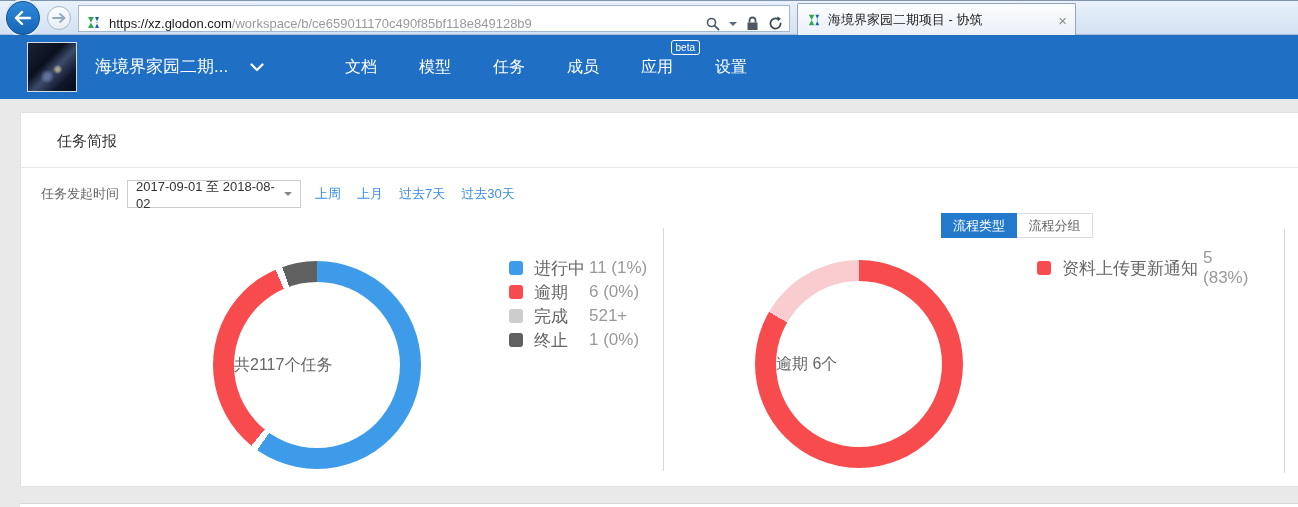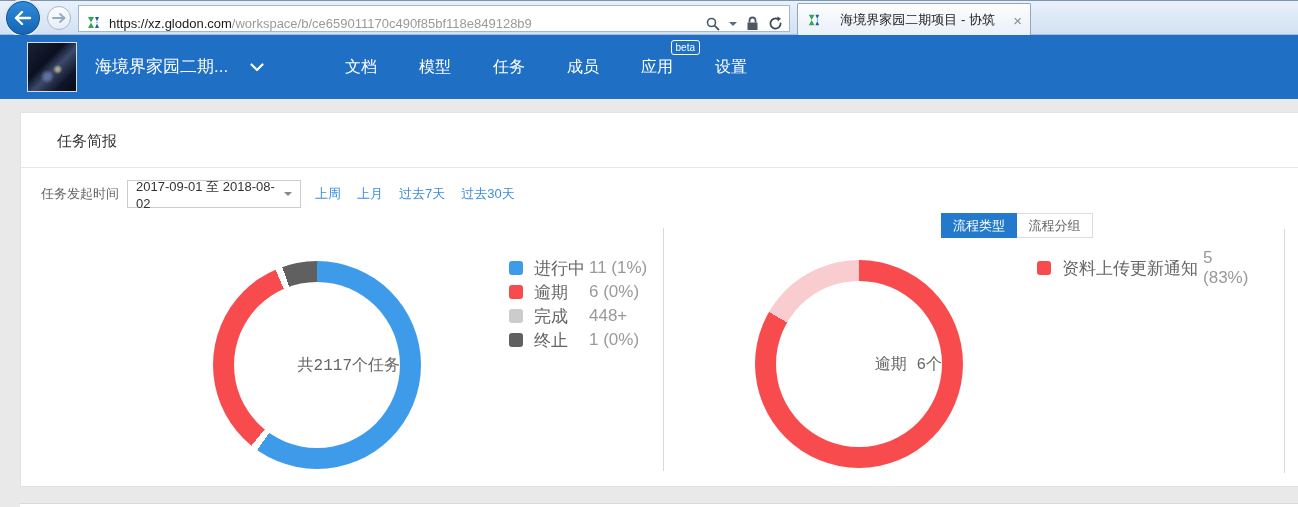--- a/index.html
+++ b/index.html
@@ -18,23 +18,23 @@
              background:linear-gradient(#fbfcfe,#e8eef6); border:1px solid #a5b9cd; }
   .addr { position:absolute; left:78px; top:4px; width:712px; height:27px; background:#fff;
           border:1px solid #a3b8cf; display:flex; align-items:flex-end; padding:0 6px; }
   .addr .fav { width:17px; height:17px; margin-right:7px; flex:0 0 auto; }
   .url { font-size:13px; white-space:nowrap; overflow:hidden; }
   .url .host { color:#1b1b1b; }
   .url .path { color:#9a9a9a; }
   .addr-icons { margin-left:auto; display:flex; align-items:center; gap:9px; }
   .caret-sm { width:0; height:0; border-left:4px solid transparent; border-right:4px solid transparent;
               border-top:4px solid #5a6b7d; }
-  .tab { position:absolute; left:797px; top:2px; width:234px; height:33px;
+  .tab { position:absolute; left:797px; top:2px; width:279px; height:33px;
          background:linear-gradient(#fcfdfe,#eaf0f8); border:1px solid #93a6bb; border-bottom:none;
-         border-radius:2px 2px 0 0; display:flex; align-items:center; padding:0 8px;text-align:center; }
+         border-radius:2px 2px 0 0; display:flex; align-items:center; padding:0 8px; }
   .tab .fav { width:16px; height:16px; margin-right:6px; flex:0 0 auto; }
   .tab-title { font-size:13px; color:#222; white-space:nowrap; overflow:hidden; flex:1; }
   .tab-close { font-size:15px; color:#8a8a8a; margin-left:6px; line-height:1; cursor:default; }
 
   
   .navbar { position:absolute; left:0; top:35px; width:1298px; height:64px; background:#1f6fc4; }
   .thumb { position:absolute; left:27px; top:7px; width:50px; height:50px; border:1px solid #d8dee8;
            background:
              radial-gradient(circle at 62% 55%, rgba(200,190,150,.8) 0 4%, transparent 12%),
              radial-gradient(circle at 40% 70%, rgba(120,140,190,.6) 0 6%, transparent 16%),
@@ -67,21 +67,21 @@
   
   .flow-tabs { position:absolute; left:920px; top:100px; display:flex; }
   .flow-tab { width:76px; height:25px; line-height:23px; text-align:center; font-size:13px;
               cursor:pointer; }
   .flow-tab.active { background:#2379cb; color:#fff; border:1px solid #2379cb; }
   .flow-tab.inactive { background:#fff; color:#666; border:1px solid #dcdcdc; border-left:none; }
 
   
   .donut { position:absolute; width:208px; height:208px; border-radius:50%; }
   .donut .hole { position:absolute; inset:21px; background:#fff; border-radius:50%;
-                 display:flex; align-items:center; justify-content:flex-end;font-family:Liberation Mono, monospace; }
+                 display:flex; align-items:center; justify-content:flex-start; }
   .donut-label { font-size:16px; color:#666; white-space:nowrap; }
   #donut-left  { left:192px; top:148px; }
   #donut-right { left:734px; top:147px; }
 
   
   .legend { position:absolute; }
   #legend-left  { left:488px; top:143px; }
   #legend-right { left:1016px; top:143px; width:222px; }
   .legend-row { display:flex; align-items:center; height:24px; font-size:17px; cursor:pointer; }
   .legend-swatch { width:14px; height:14px; border-radius:3px; margin-right:11px; flex:0 0 auto; }
@@ -197,21 +197,21 @@
       <span class="legend-value">11 (1%)</span>
     </div>
     <div class="legend-row">
       <span class="legend-swatch" style="background-color: rgb(248, 75, 78);"></span>
       <span class="legend-name">逾期</span>
       <span class="legend-value">6 (0%)</span>
     </div>
     <div class="legend-row">
       <span class="legend-swatch" style="background-color: rgb(204, 204, 204);"></span>
       <span class="legend-name">完成</span>
-      <span class="legend-value">448+</span>
+      <span class="legend-value">521+</span>
     </div>
     <div class="legend-row">
       <span class="legend-swatch" style="background-color: rgb(96, 96, 96);"></span>
       <span class="legend-name">终止</span>
       <span class="legend-value">1 (0%)</span>
     </div>
   </div>
 
   <div class="donut" id="donut-right" style="background: conic-gradient(rgb(248, 75, 78) 0deg, rgb(248, 75, 78) 300deg, rgb(255, 255, 255) 300deg, rgb(255, 255, 255) 300deg, rgb(249, 204, 208) 300deg, rgb(249, 204, 208) 360deg);">
     <div class="hole">

